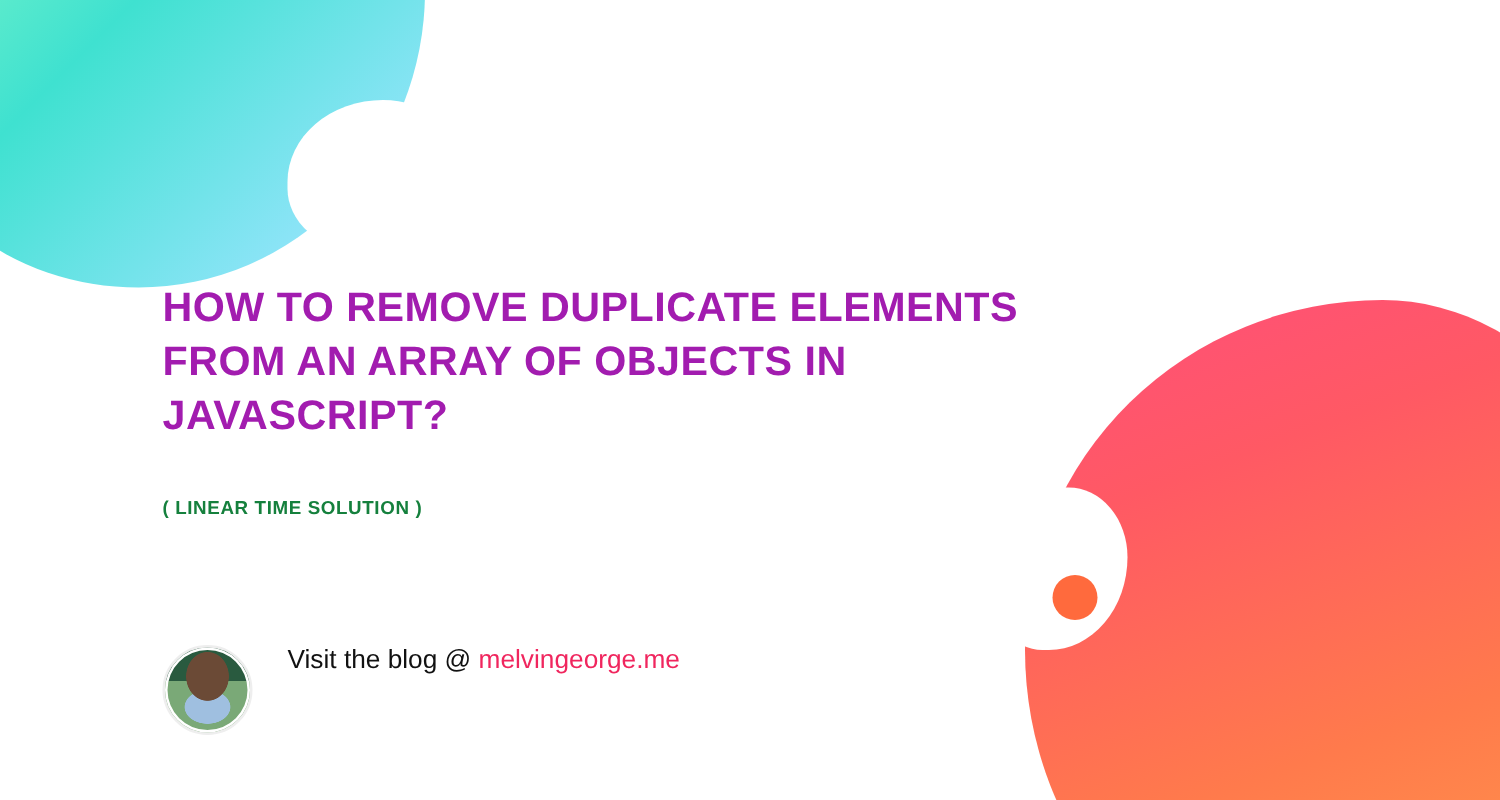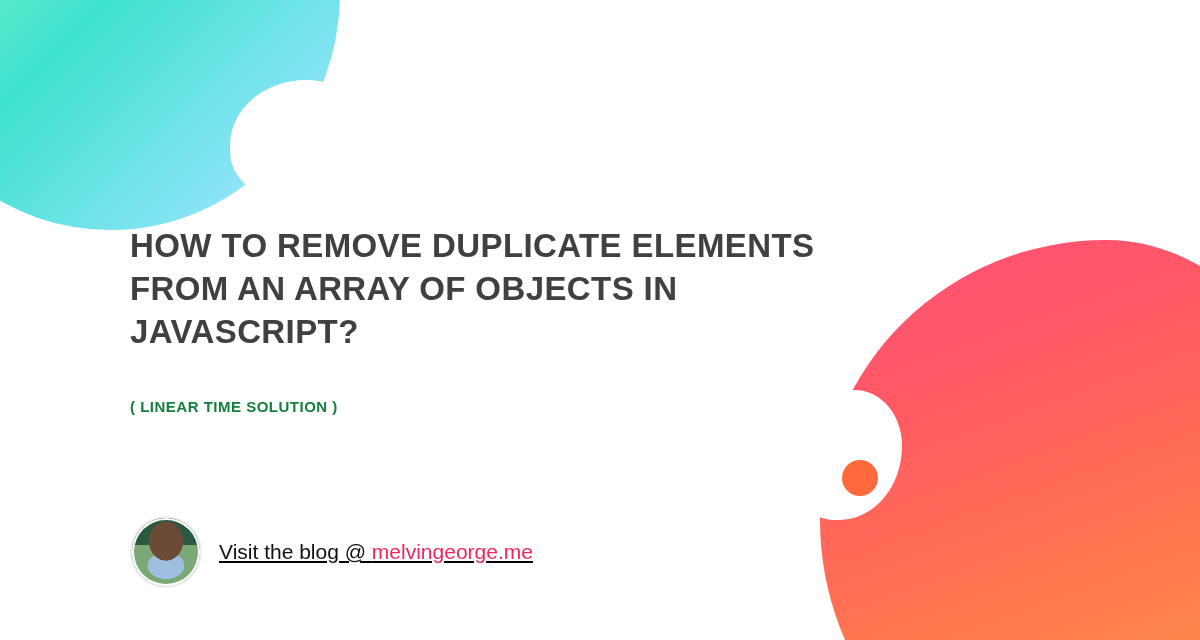--- a/index.html
+++ b/index.html
@@ -68,41 +68,40 @@
     position: absolute;
     left: 130px;
     top: 225px;
     width: 720px;
   }
   .title {
     font-size: 33px;
     line-height: 1.3;
     font-weight: 800;
     letter-spacing: 0.4px;
-    color: #404040;
+    color: #a21caf;
     text-transform: uppercase;
   }
   .subtitle {
     margin-top: 44px;
     font-size: 15px;
     font-weight: 700;
     letter-spacing: 0.5px;
     color: #15803d;
     text-transform: uppercase;
   }
 
   
   .footer {
     position: absolute;
     left: 130px;
     bottom: 52px;
     display: flex;
-    align-items: center;
-    gap: 17px;
-    text-decoration: underline;
+    align-items: flex-start;
+    gap: 28px;
   }
   .avatar {
     width: 72px;
     height: 72px;
     border-radius: 50%;
     background:
       radial-gradient(ellipse 28px 32px at 50% 34%, #6b4a36 0 60%, transparent 62%),
       radial-gradient(ellipse 30px 22px at 50% 70%, #9fbfe0 0 60%, transparent 62%),
       linear-gradient(180deg, #295a3f 0 40%, #7aa977 40% 100%);
     box-shadow: 0 0 0 2px #fff inset;

